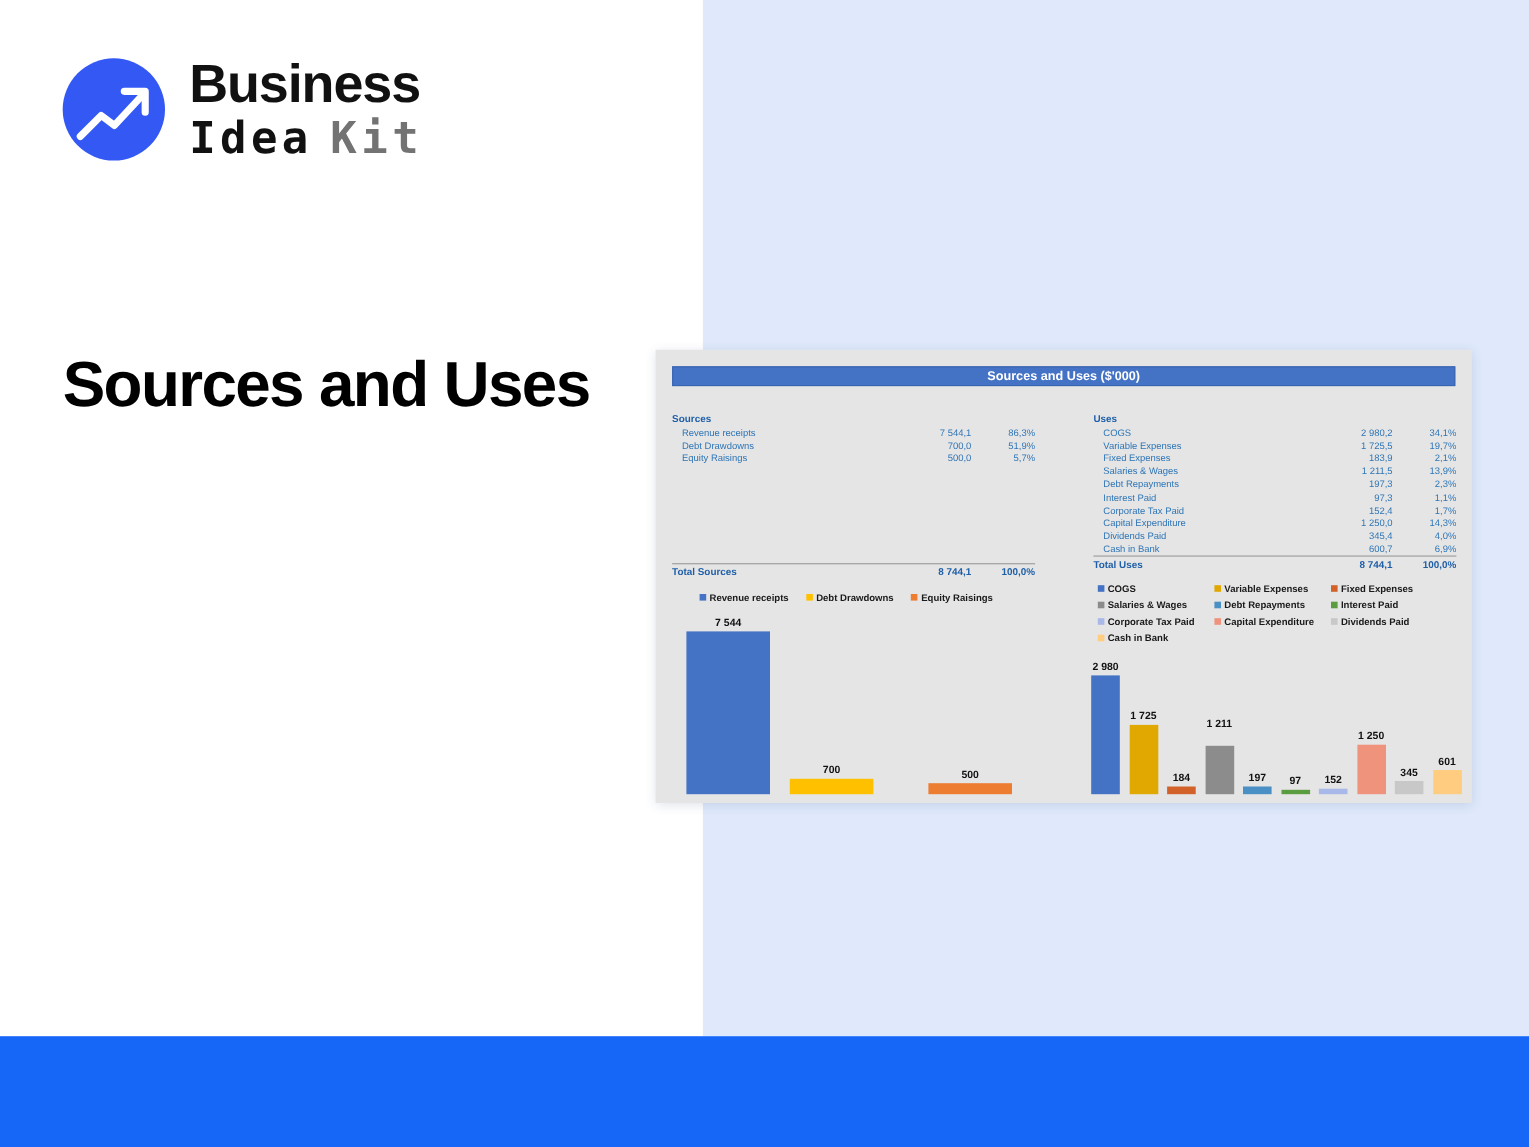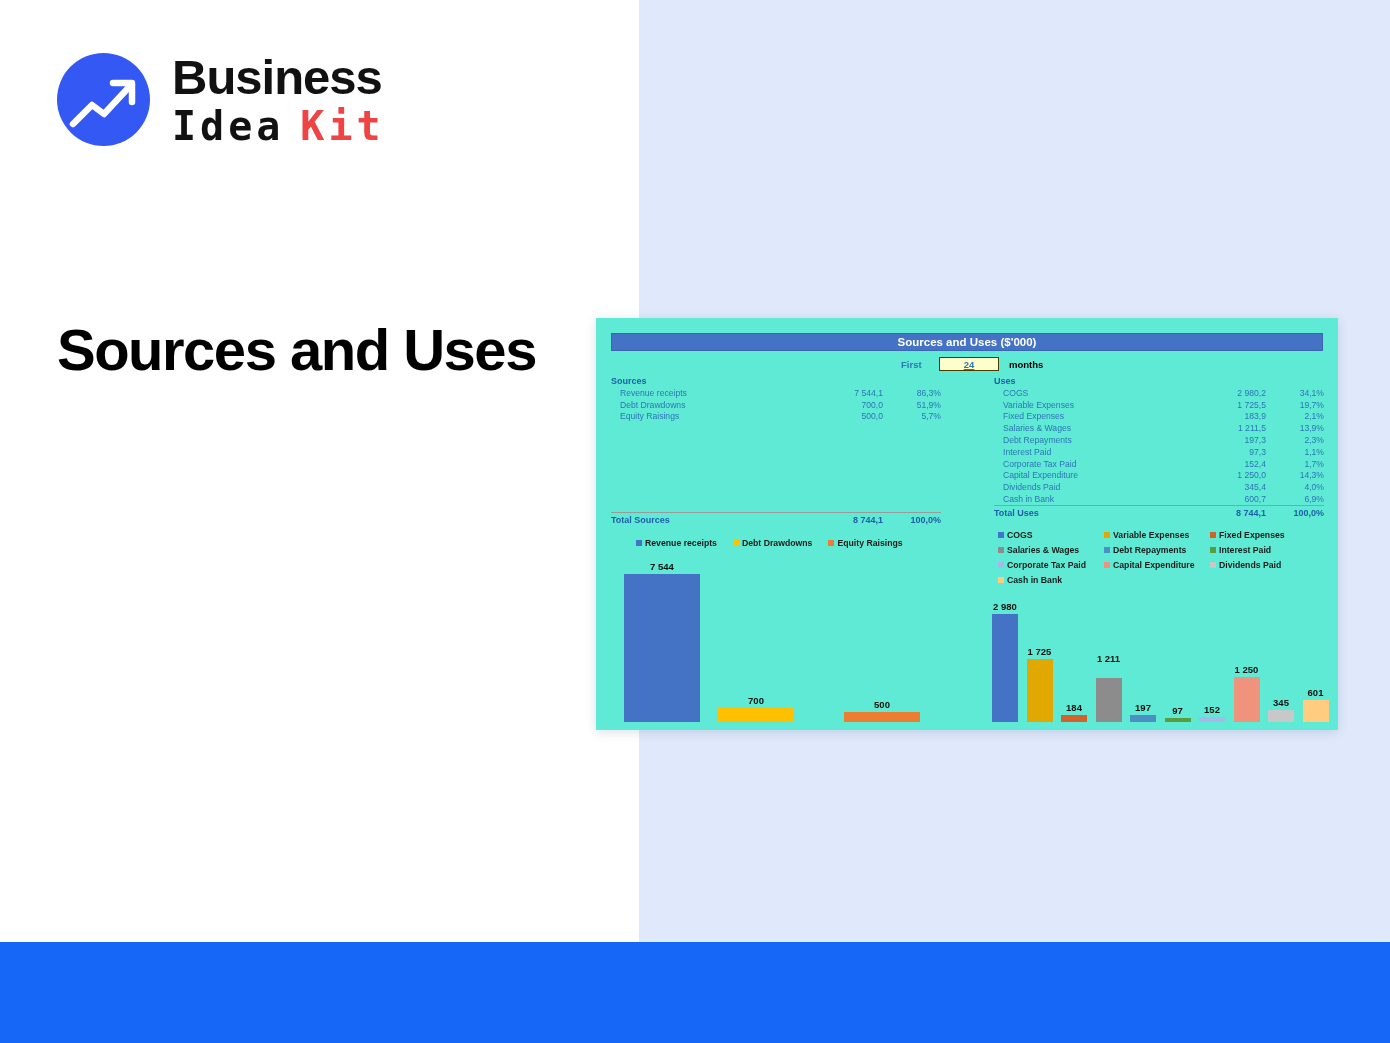--- a/index.html
+++ b/index.html
@@ -26,38 +26,38 @@
   #logo-mark{width:93px;height:93px;border-radius:50%;background:#3358f4;position:relative;flex:none;}
   #logo-mark svg{position:absolute;left:0;top:0;}
   #logo-text{margin-left:22px;line-height:1;}
   #logo-business{
     font-size:49px;font-weight:700;color:#111111;letter-spacing:-1px;
     font-family:"Liberation Sans", sans-serif;display:block;
   }
   #logo-line2{display:block;margin-top:4px;font-size:40px;font-weight:700;
     font-family:"DejaVu Sans Mono", monospace;letter-spacing:4px;}
   #logo-idea{color:#111111;}
-  #logo-kit{color:#ef4444;margin-left:16px;}
+  #logo-kit{color:#737373;margin-left:16px;}
 
   
   #headline{
     position:absolute;left:57px;top:318px;width:500px;
     font-size:58px;font-weight:700;color:#000000;line-height:1.12;
     letter-spacing:-1.5px;
   }
   #body-copy{
     position:absolute;left:56px;top:496px;width:460px;
     font-size:27.5px;font-weight:700;color:#111111;line-height:1.37;
     letter-spacing:-0.3px;
   }
 
   
   #sheet{
     position:absolute;left:596px;top:318px;width:742px;height:412px;
-    background:#5eead4;
+    background:#e5e5e5;
     box-shadow:0 2px 10px rgba(40,60,110,.16);
     overflow:hidden;
   }
   #sheet-inner{position:absolute;left:0;top:0;width:742px;height:412px;}
   #sheet-title{
     position:absolute;left:15px;top:15px;width:712px;height:18px;
     background:#4472c4;color:#ffffff;
     font-size:11.5px;font-weight:700;
     display:flex;align-items:center;justify-content:center;
     border:1px solid #3b65b0;box-sizing:border-box;
@@ -134,27 +134,20 @@
   </div>
 
   <div id="headline">Sources
 and Uses</div>
 
   <div id="sheet">
     <div id="sheet-inner">
 
       <div id="sheet-title">Sources and Uses ($'000)</div>
 
-      <div id="months-row">
-        <span id="months-first">First</span>
-        <span id="months-box">
-            <span>24</span>
-          </span>
-        <span id="months-label">months</span>
-      </div>
 
       <div class="tbl" id="tbl-sources">
         <div class="tbl-head">Sources</div>
         <div id="sources-rows">
             <div class="tbl-row">
               <span class="c-label">Revenue receipts</span>
               <span class="c-val">7 544,1</span>
               <span class="c-pct">86,3%</span>
             </div>
             <div class="tbl-row">

